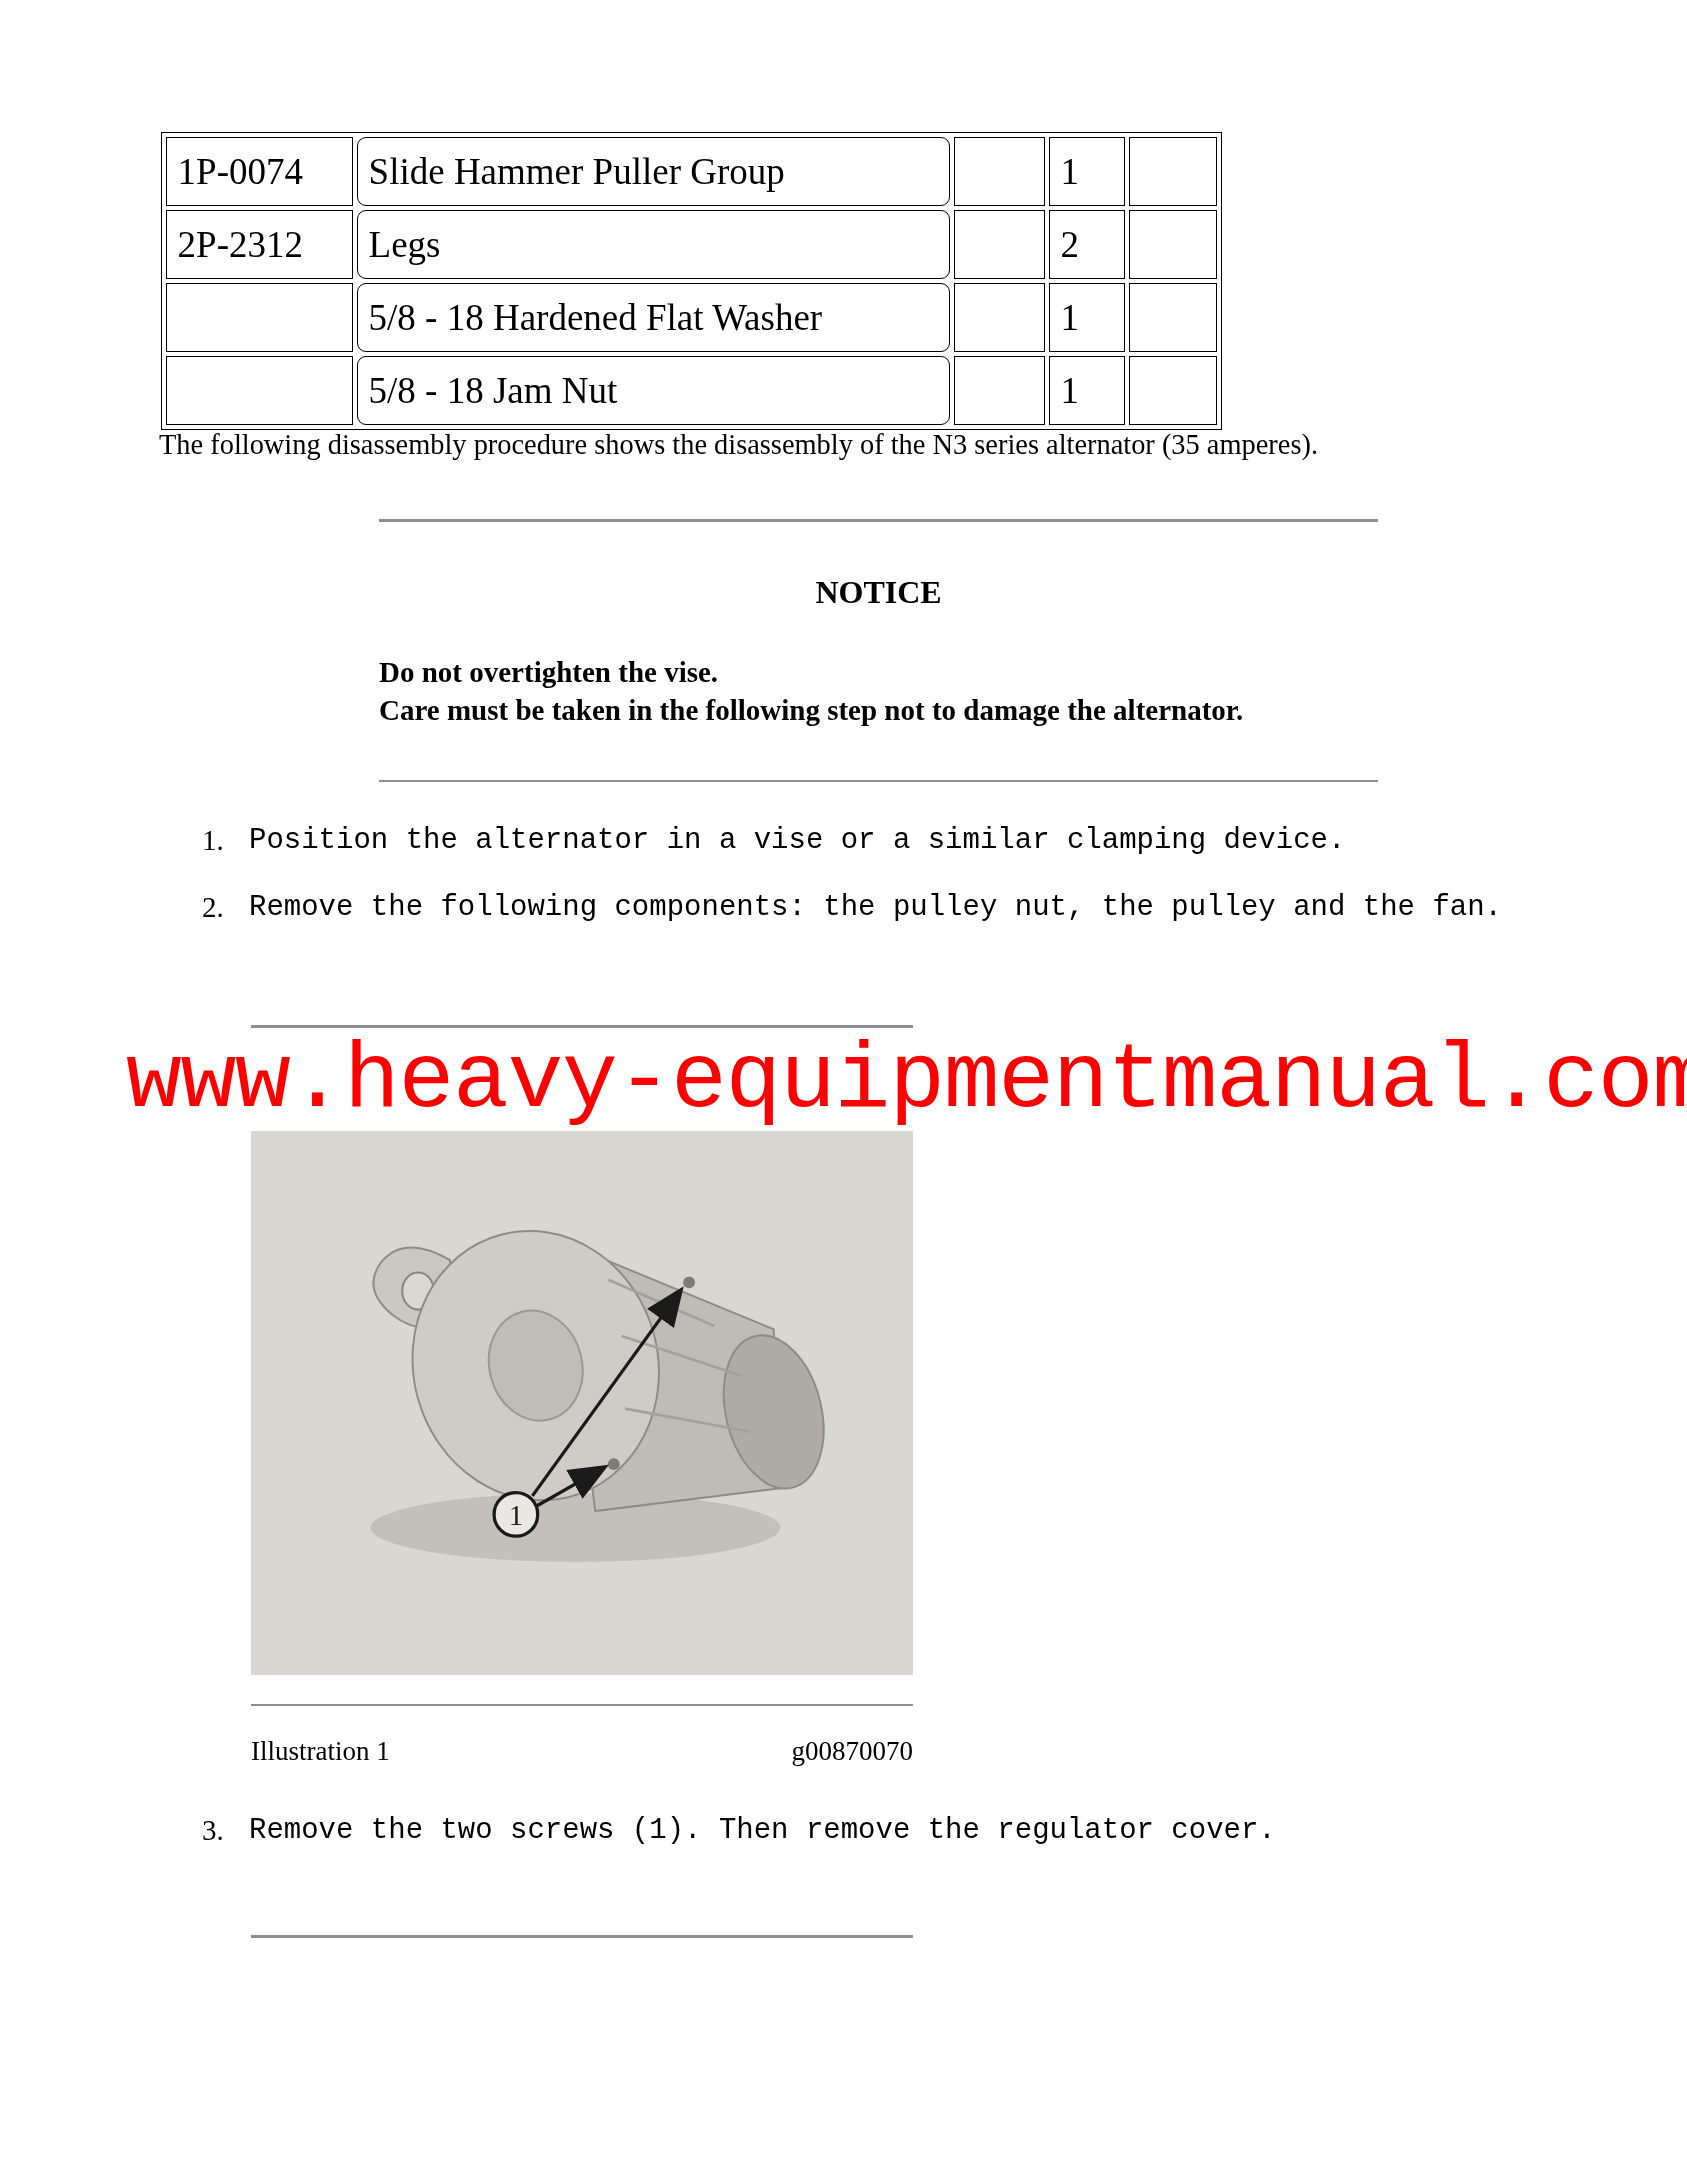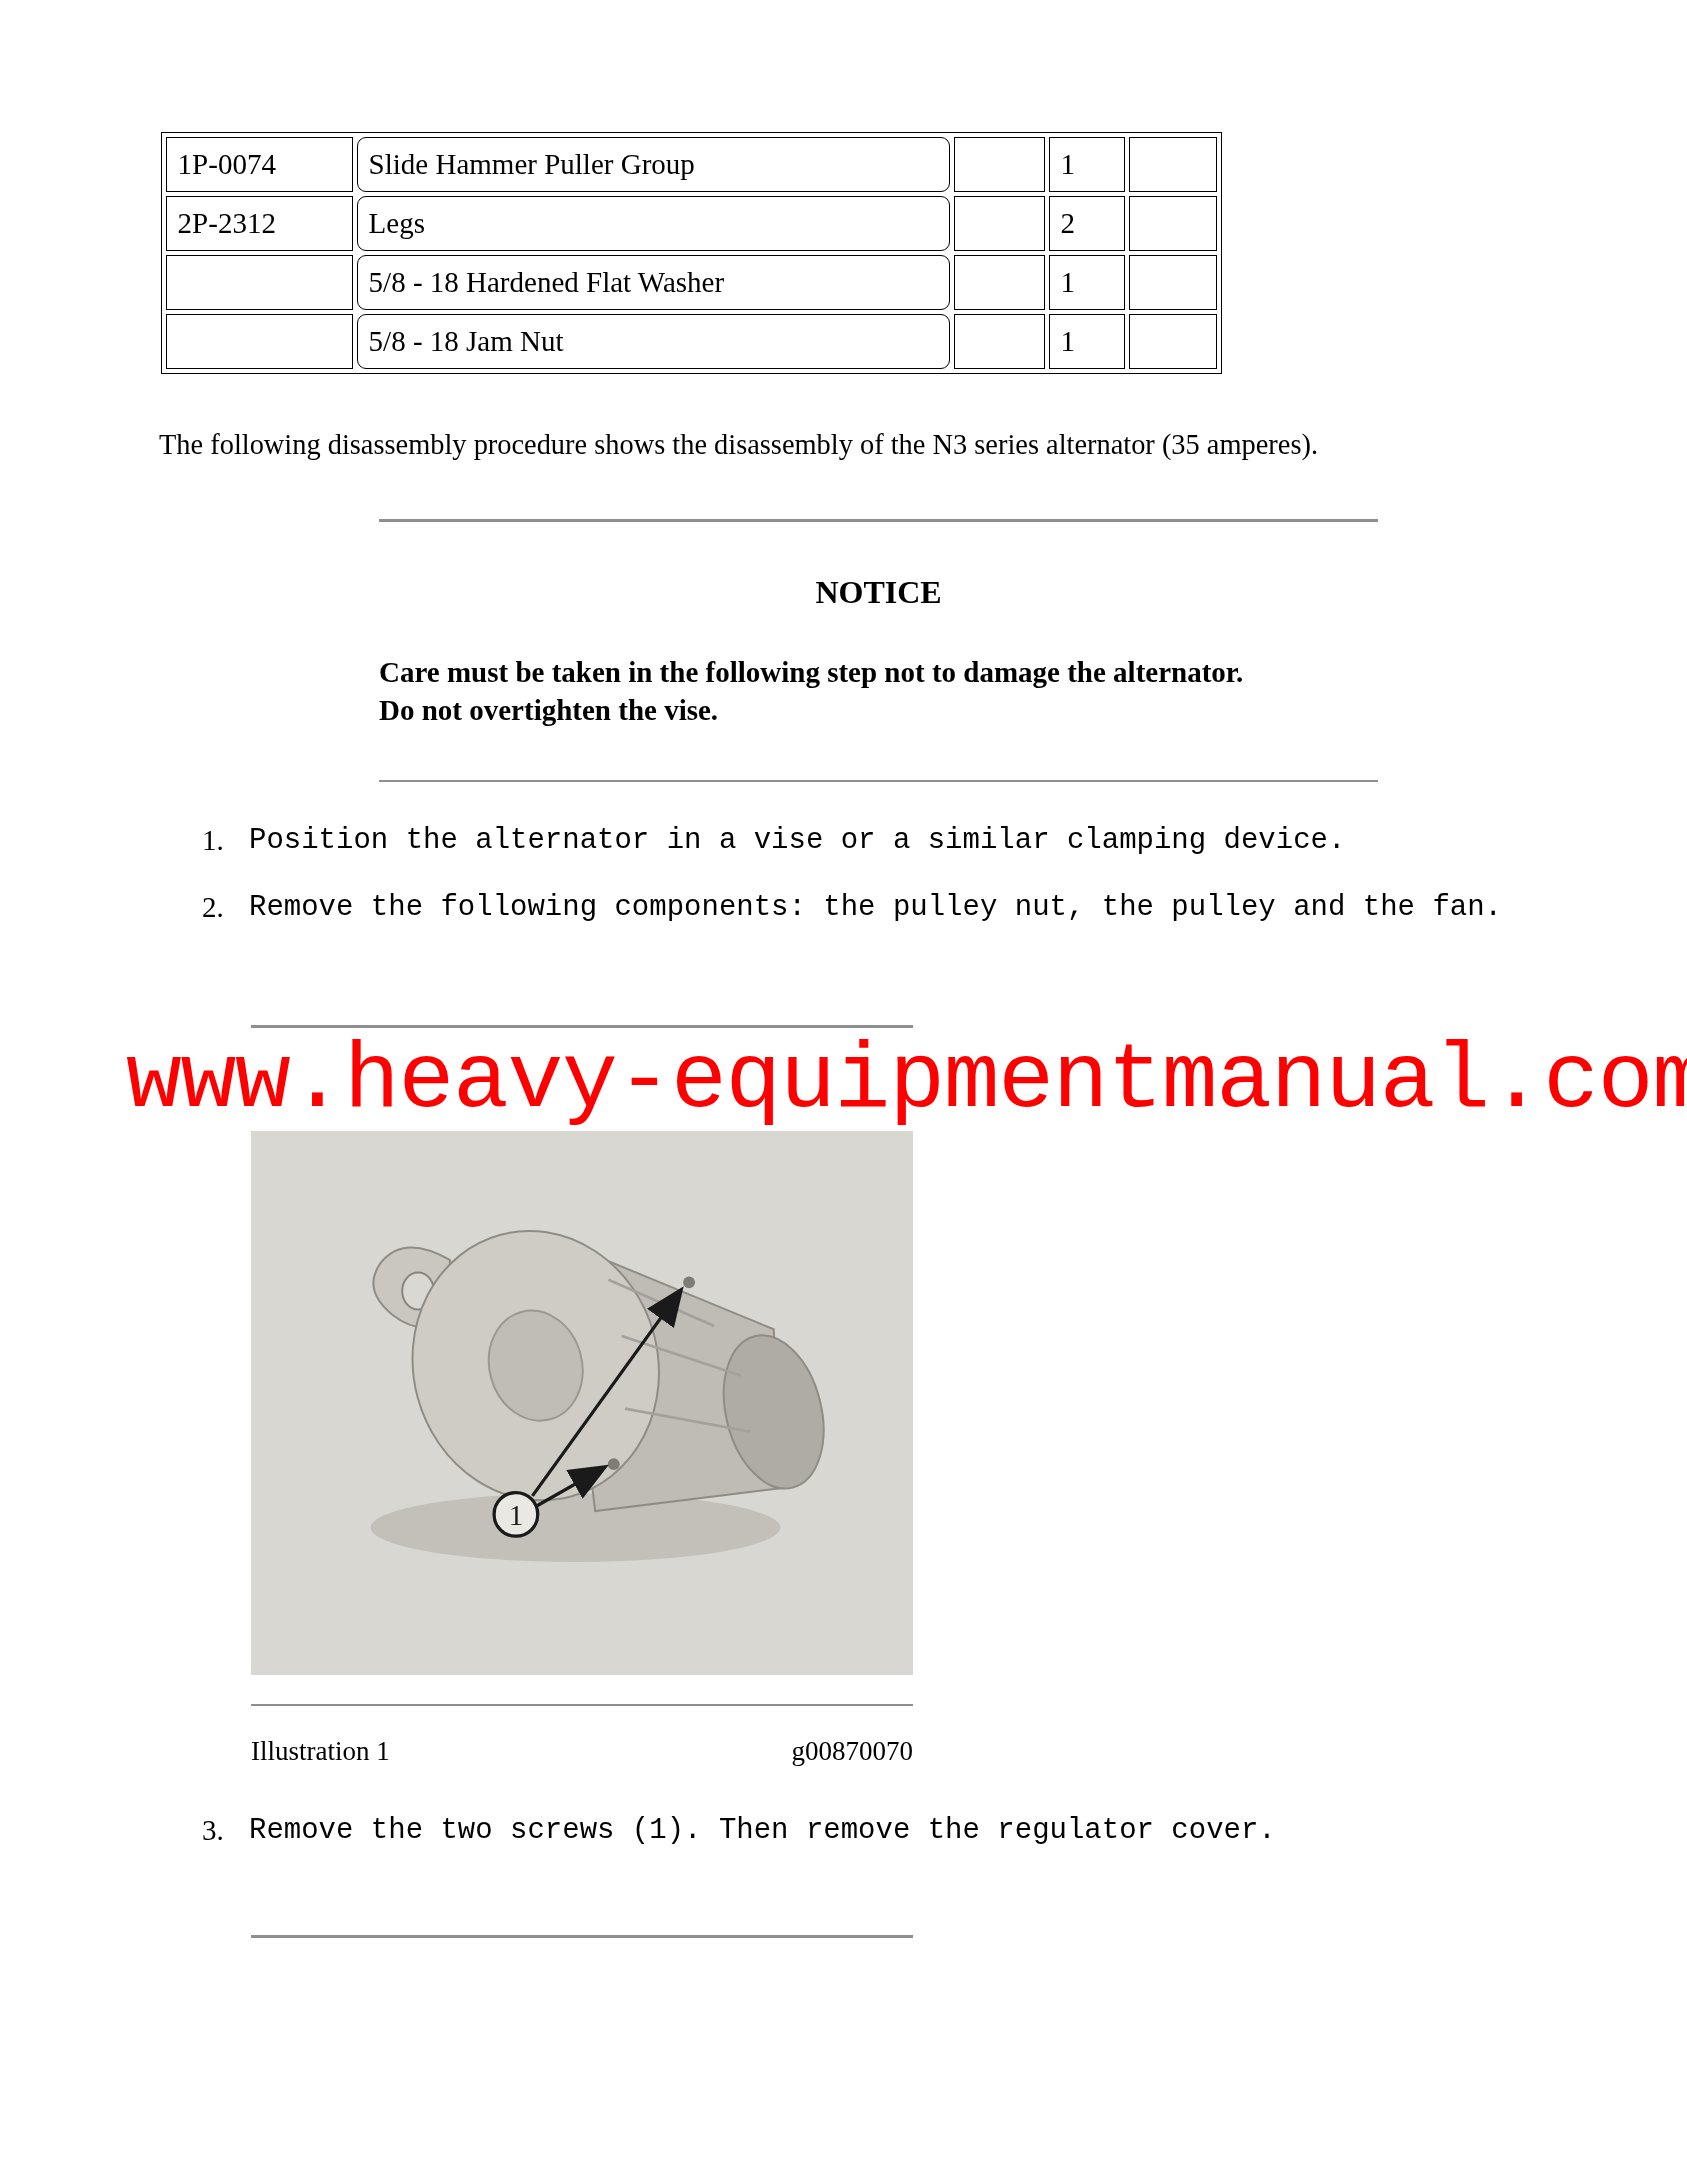--- a/index.html
+++ b/index.html
@@ -18,22 +18,22 @@
     position: absolute;
     left: 161px;
     top: 132px;
     border-collapse: separate;
     border-spacing: 4px;
     border: 1.3px solid #000;
     table-layout: fixed;
   }
   .parts-table td {
     border: 1.3px solid #000;
-    height: 55px;
-    font-size: 29px;
+    height: 69px;
+    font-size: 37px;
     padding: 0 10.6px;
     vertical-align: middle;
     box-sizing: border-box;
     overflow: hidden;
     white-space: nowrap;
   }
   .c-part { width: 187px; }
   .c-desc { width: 593px; border-radius: 9px; }
   .c-sm3  { width: 91px; }
   .c-qty  { width: 76px; }
@@ -160,22 +160,22 @@
       </tr>
     </tbody>
   </table>
 
   <p class="intro">The following disassembly procedure shows the disassembly of the N3 series alternator (35 amperes).</p>
 
   <div class="notice">
     <div class="rule"></div>
     <div class="notice-title">NOTICE</div>
     <div class="notice-body">
+      <div>Do not overtighten the vise.</div>
       <div>Care must be taken in the following step not to damage the alternator.</div>
-      <div>Do not overtighten the vise.</div>
     </div>
     <div class="rule"></div>
   </div>
 
   <div class="steps steps-12">
     <div class="step">
       <span class="step-num">1.</span>
       <span class="step-text">Position the alternator in a vise or a similar clamping device.</span>
     </div>
     <div class="step">

